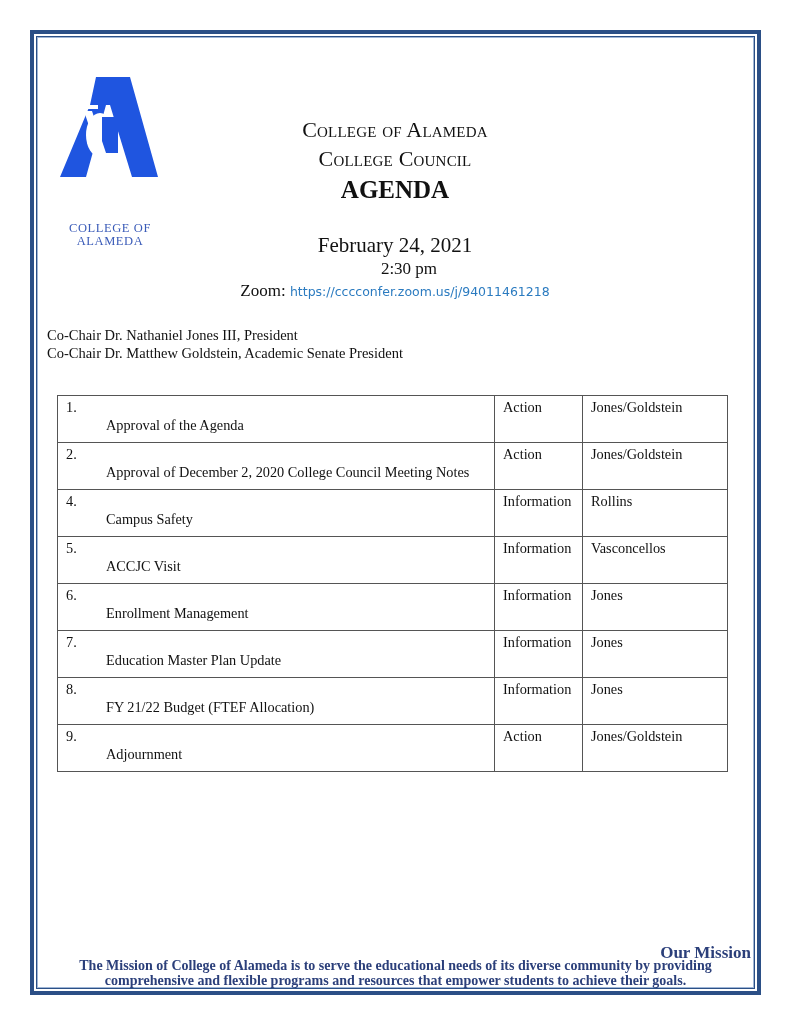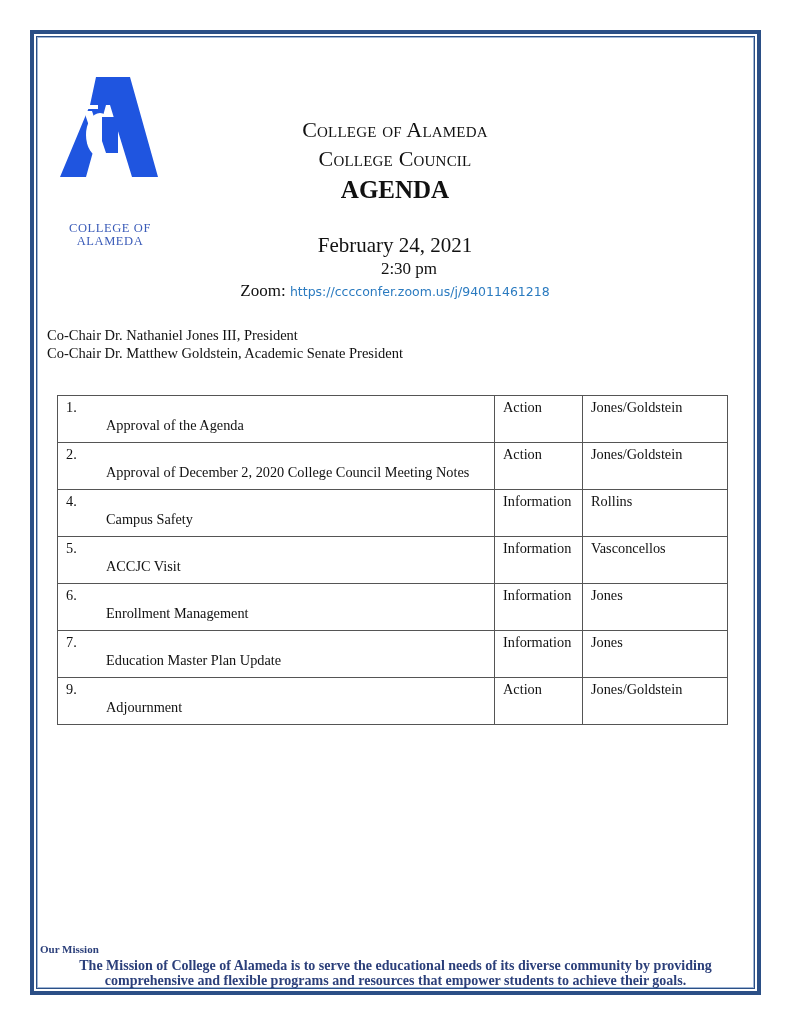--- a/index.html
+++ b/index.html
@@ -24,22 +24,22 @@
   .zoom a { font-family: "DejaVu Sans", sans-serif; font-size: 12.5px; color: #2b7bc0; text-decoration: none; }
   .chairs { position: absolute; left: 47px; top: 326px; font-size: 14.5px; line-height: 18px; }
   table.agenda { position: absolute; left: 57px; top: 395px; width: 671px; border-collapse: collapse;
                  font-size: 14.3px; }
   table.agenda td { border: 1px solid #555; vertical-align: top; padding: 2px 8px 0 8px; height: 44px;
                     line-height: 18px; }
   td.c-item { width: 420px; }
   td.c-type { width: 71px; }
   .num { display: inline-block; width: 27px; vertical-align: top; }
   .item-text { display: inline-block; width: 370px; vertical-align: top; margin-left: 40px; }
-  .mission-h { position: absolute; top: 943px; left: 40px; width: 711px; text-align: left;
-               font-weight: bold; font-size: 11px; color: #2b3f7a; }
+  .mission-h { position: absolute; top: 943px; left: 40px; width: 711px; text-align: right;
+               font-weight: bold; font-size: 17px; color: #2b3f7a; }
   .mission-t { position: absolute; top: 958px; left: 40px; width: 711px; text-align: center;
                font-weight: bold; font-size: 14px; line-height: 15px; color: #2b3f7a; }
 </style>
 </head>
 <body>
 
 <div class="frame">
   <div class="frame-inner"></div>
 </div>
 
@@ -101,20 +101,25 @@
         <td class="c-item"><span class="num">6.</span><span class="item-text">Enrollment Management</span></td>
         <td class="c-type">Information</td>
         <td class="c-presenter">Jones</td>
       </tr>
       <tr>
         <td class="c-item"><span class="num">7.</span><span class="item-text">Education Master Plan Update</span></td>
         <td class="c-type">Information</td>
         <td class="c-presenter">Jones</td>
       </tr>
       <tr>
+        <td class="c-item"><span class="num">8.</span><span class="item-text">FY 21/22 Budget (FTEF Allocation)</span></td>
+        <td class="c-type">Information</td>
+        <td class="c-presenter">Jones</td>
+      </tr>
+      <tr>
         <td class="c-item"><span class="num">9.</span><span class="item-text">Adjournment</span></td>
         <td class="c-type">Action</td>
         <td class="c-presenter">Jones/Goldstein</td>
       </tr>
     </tbody>
 </table>
 
 <div class="mission-h">Our Mission</div>
 <div class="mission-t">The Mission of College of Alameda is to serve the educational needs of its diverse community by providing comprehensive and flexible programs and resources that empower students to achieve their goals.</div>
 

